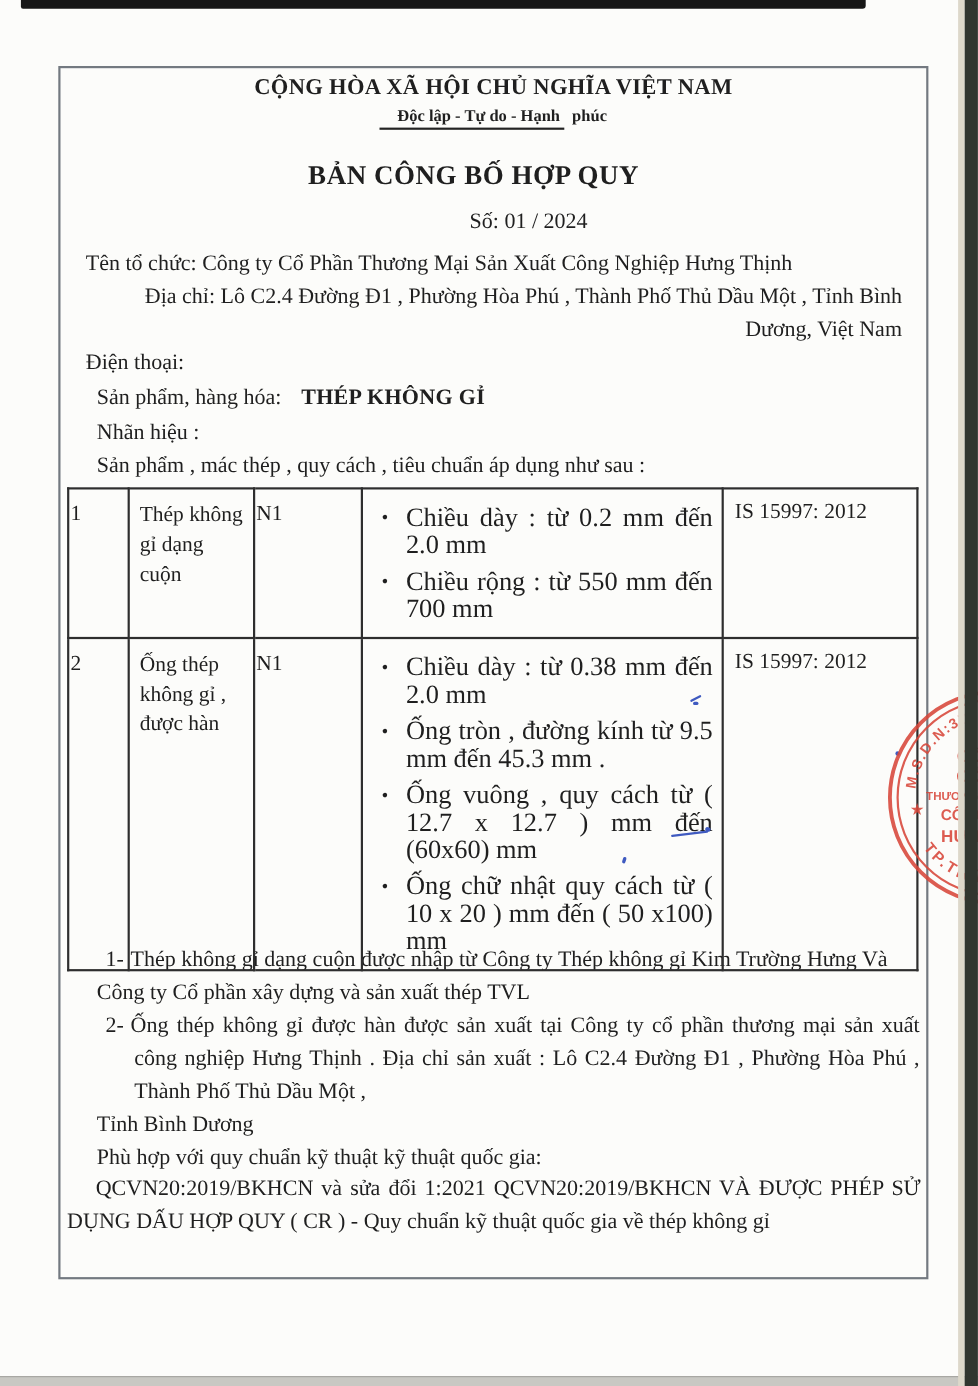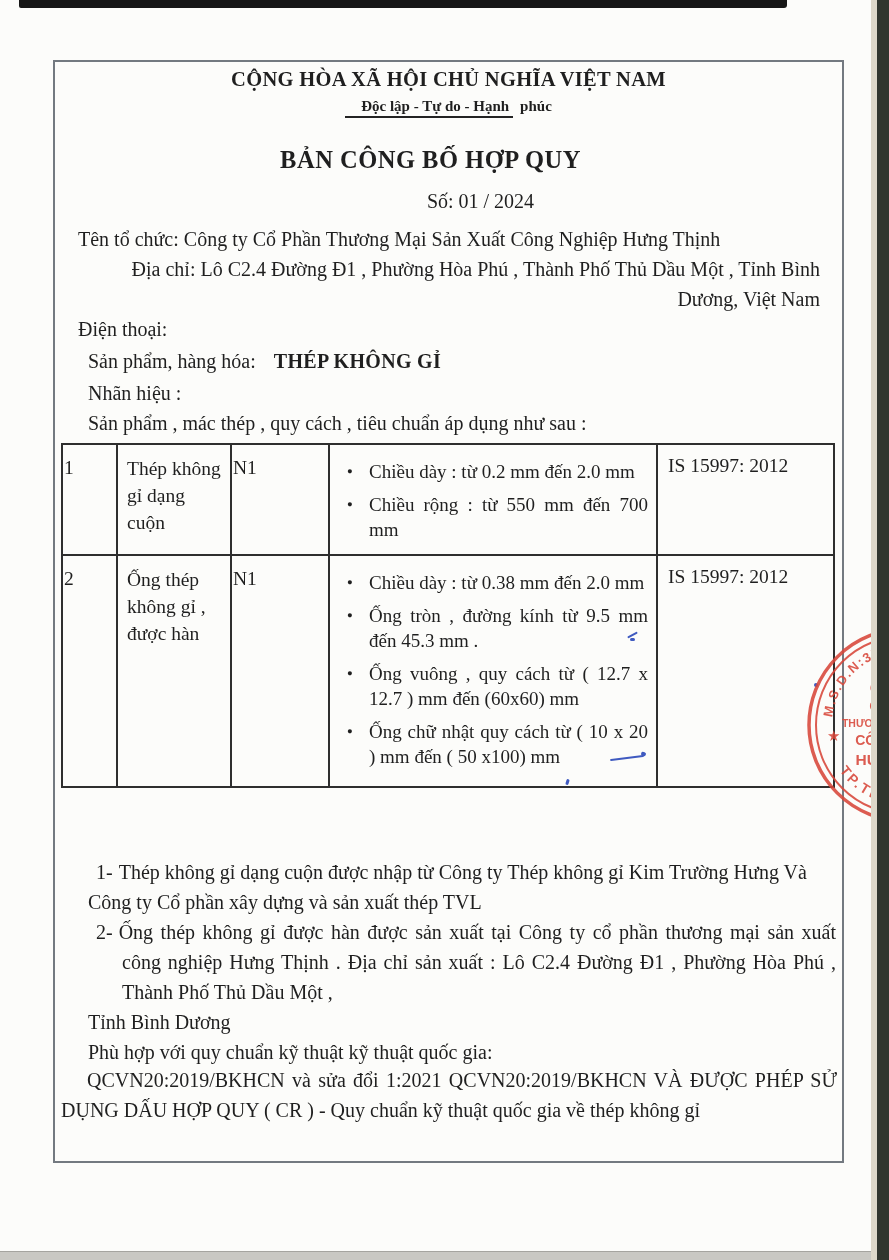--- a/index.html
+++ b/index.html
@@ -38,21 +38,21 @@
   table.spec{position:absolute;left:61px;top:443px;border-collapse:collapse;table-layout:fixed;z-index:2;}
   table.spec td,table.spec th{border:2px solid #2e2e2e;vertical-align:top;font-size:19.5px;font-weight:normal;text-align:left;}
   table.spec th{height:36px;vertical-align:middle;padding:2px 8px;}
   th.c-stt{text-align:center;}
   td.c-stt{text-align:center;padding-top:12px;}
   td.c-sp{padding:10px 9px 4px 9px;text-align:justify;line-height:27px;}
   td.c-mt{text-align:center;padding-top:12px;}
   td.c-qc{padding:6px 8px 4px 12px;}
   td.c-tc{padding:10px 8px 4px 10px;}
   ul.qc-list{margin:0;padding:0;list-style:none;}
-  ul.qc-list li{position:relative;padding-left:27px;margin:8px 0 8px 0;line-height:25px;text-align:justify;font-size:19px;}
+  ul.qc-list li{position:relative;padding-left:27px;margin:8px 0 8px 0;line-height:25px;text-align:justify;font-size:24px;}
   ul.qc-list li::before{content:"●";position:absolute;left:5px;top:0;font-size:9.5px;line-height:25px;}
   
   .note1{left:88px;top:857px;width:748px;text-indent:8px;}
   .note2{left:88px;top:917px;width:748px;padding-left:34px;text-indent:-26px;box-sizing:border-box;text-align:justify;}
   .note-tinh{left:88px;top:1007px;width:400px;}
   .note-phuhop{left:88px;top:1037px;width:600px;}
   .note-qcvn{left:61px;top:1065px;width:776px;text-indent:26px;text-align:justify;}
   .note-marker{padding-right:6px;}
   
   .stamp{position:absolute;left:790px;top:610px;width:230px;height:230px;z-index:4;opacity:.88;}

